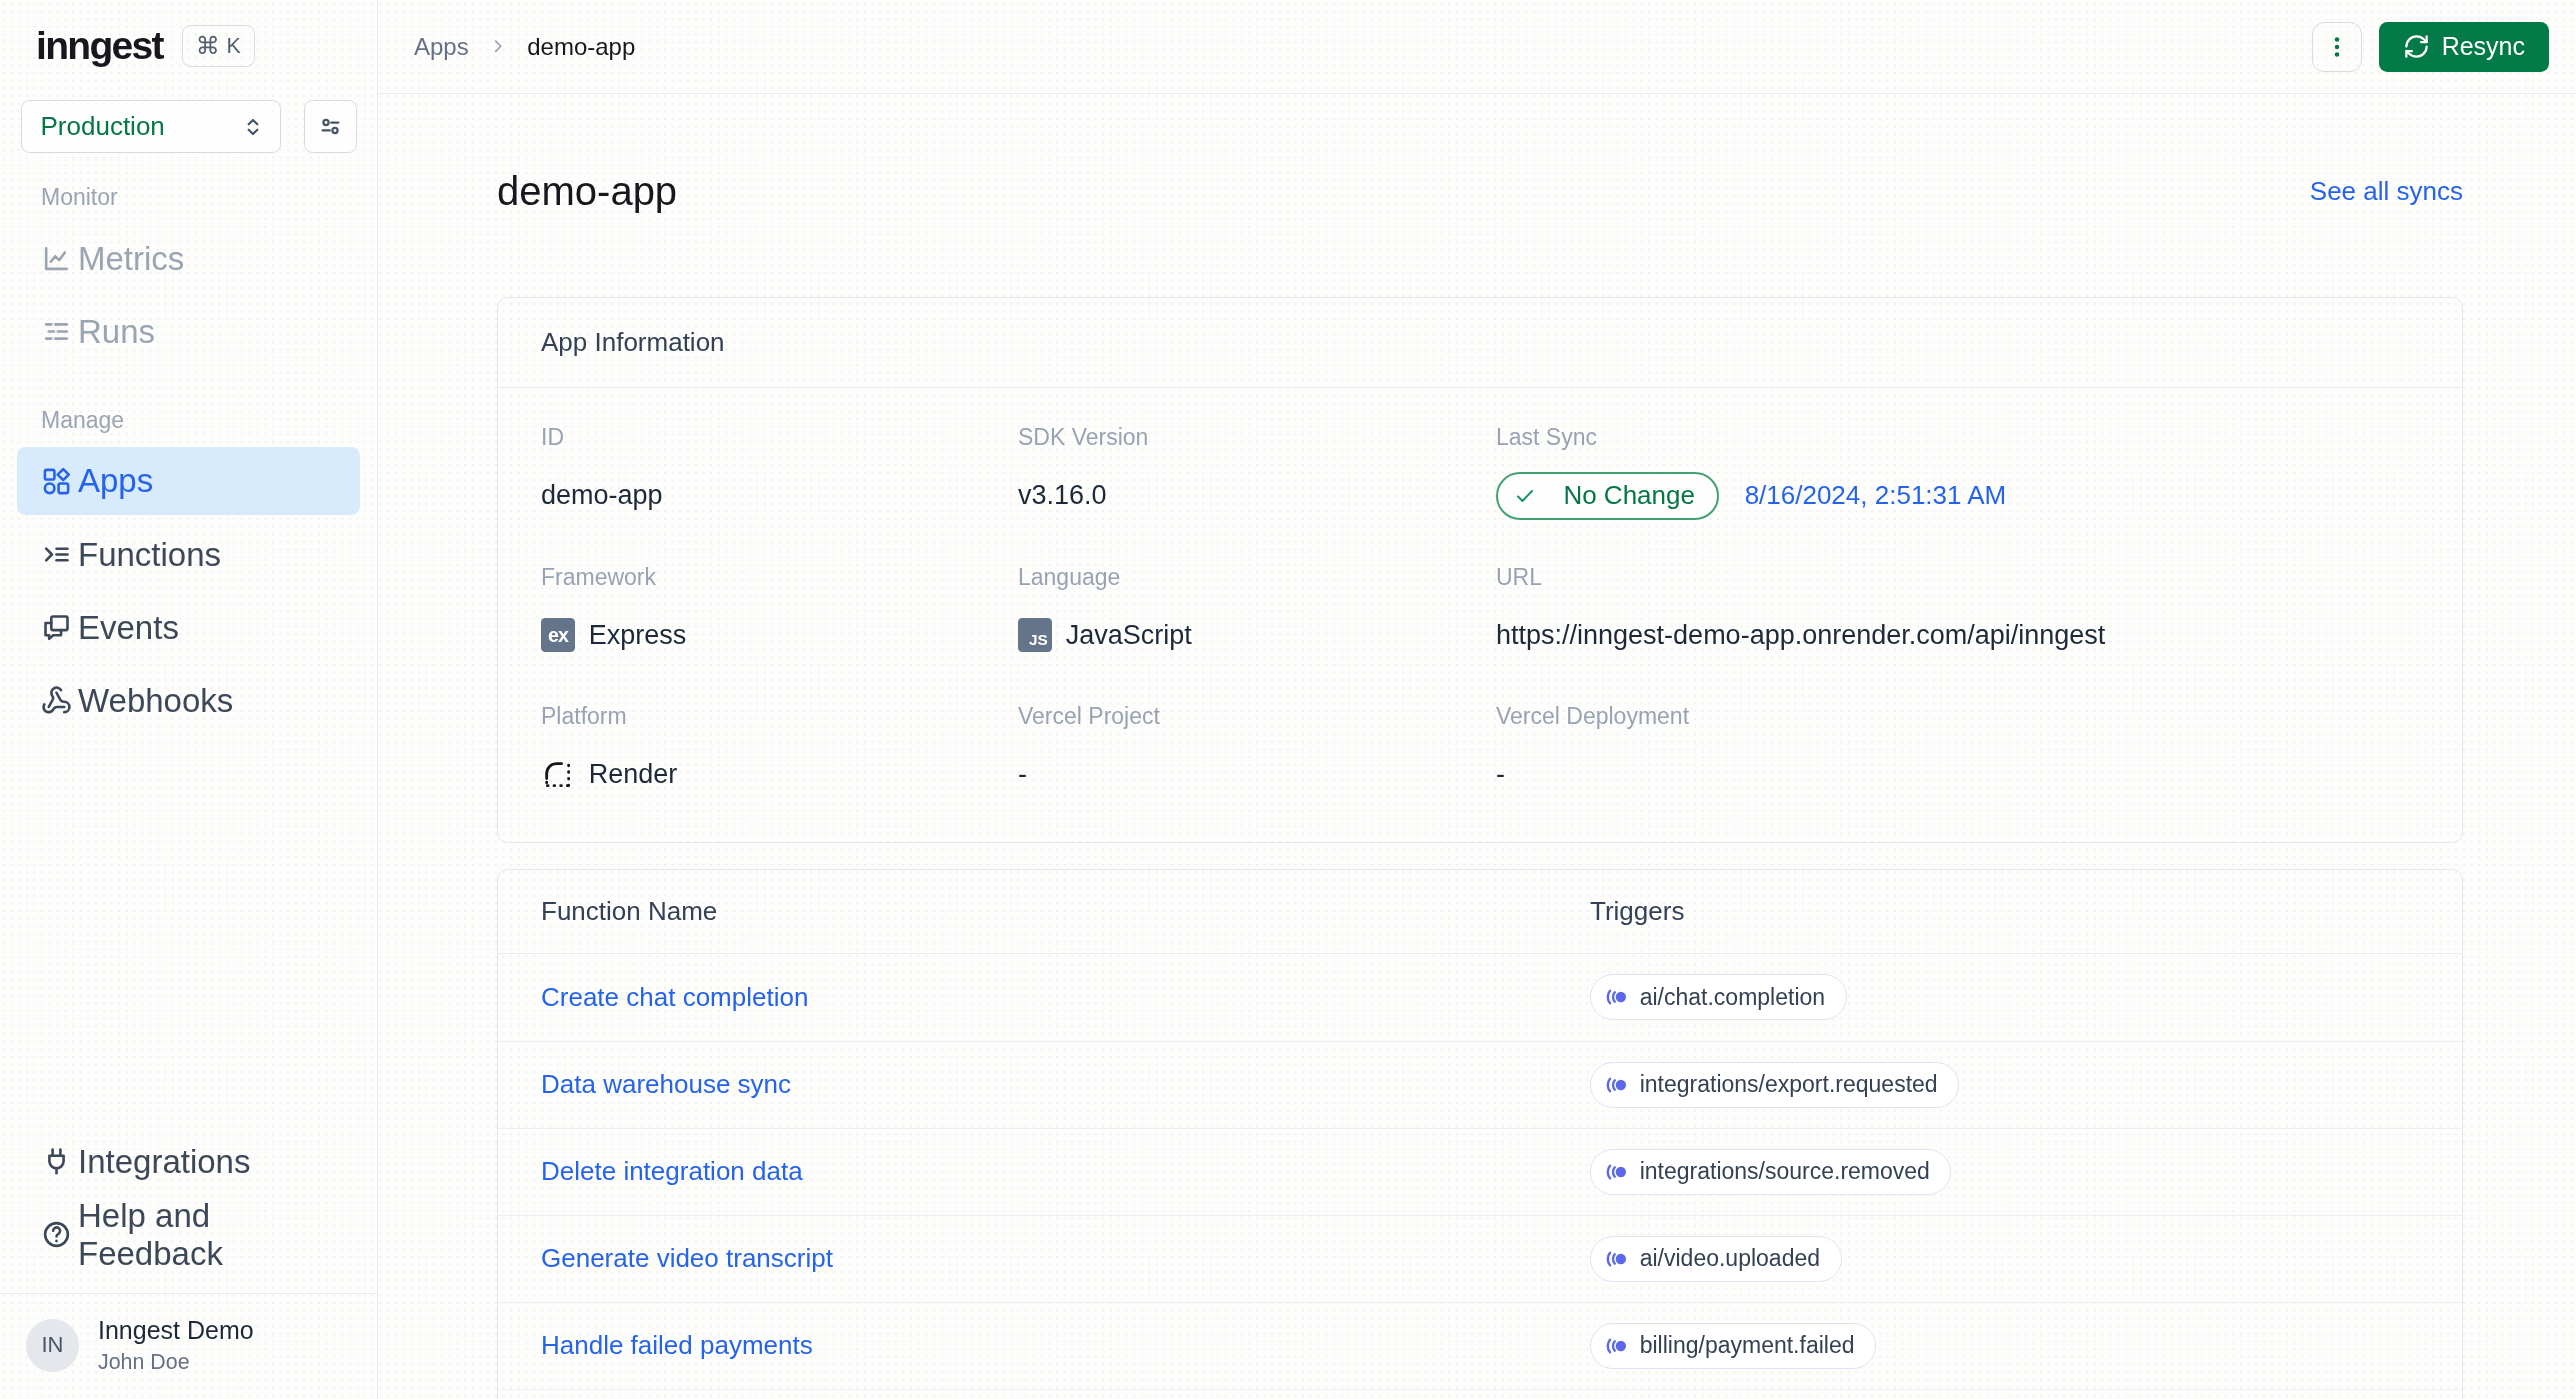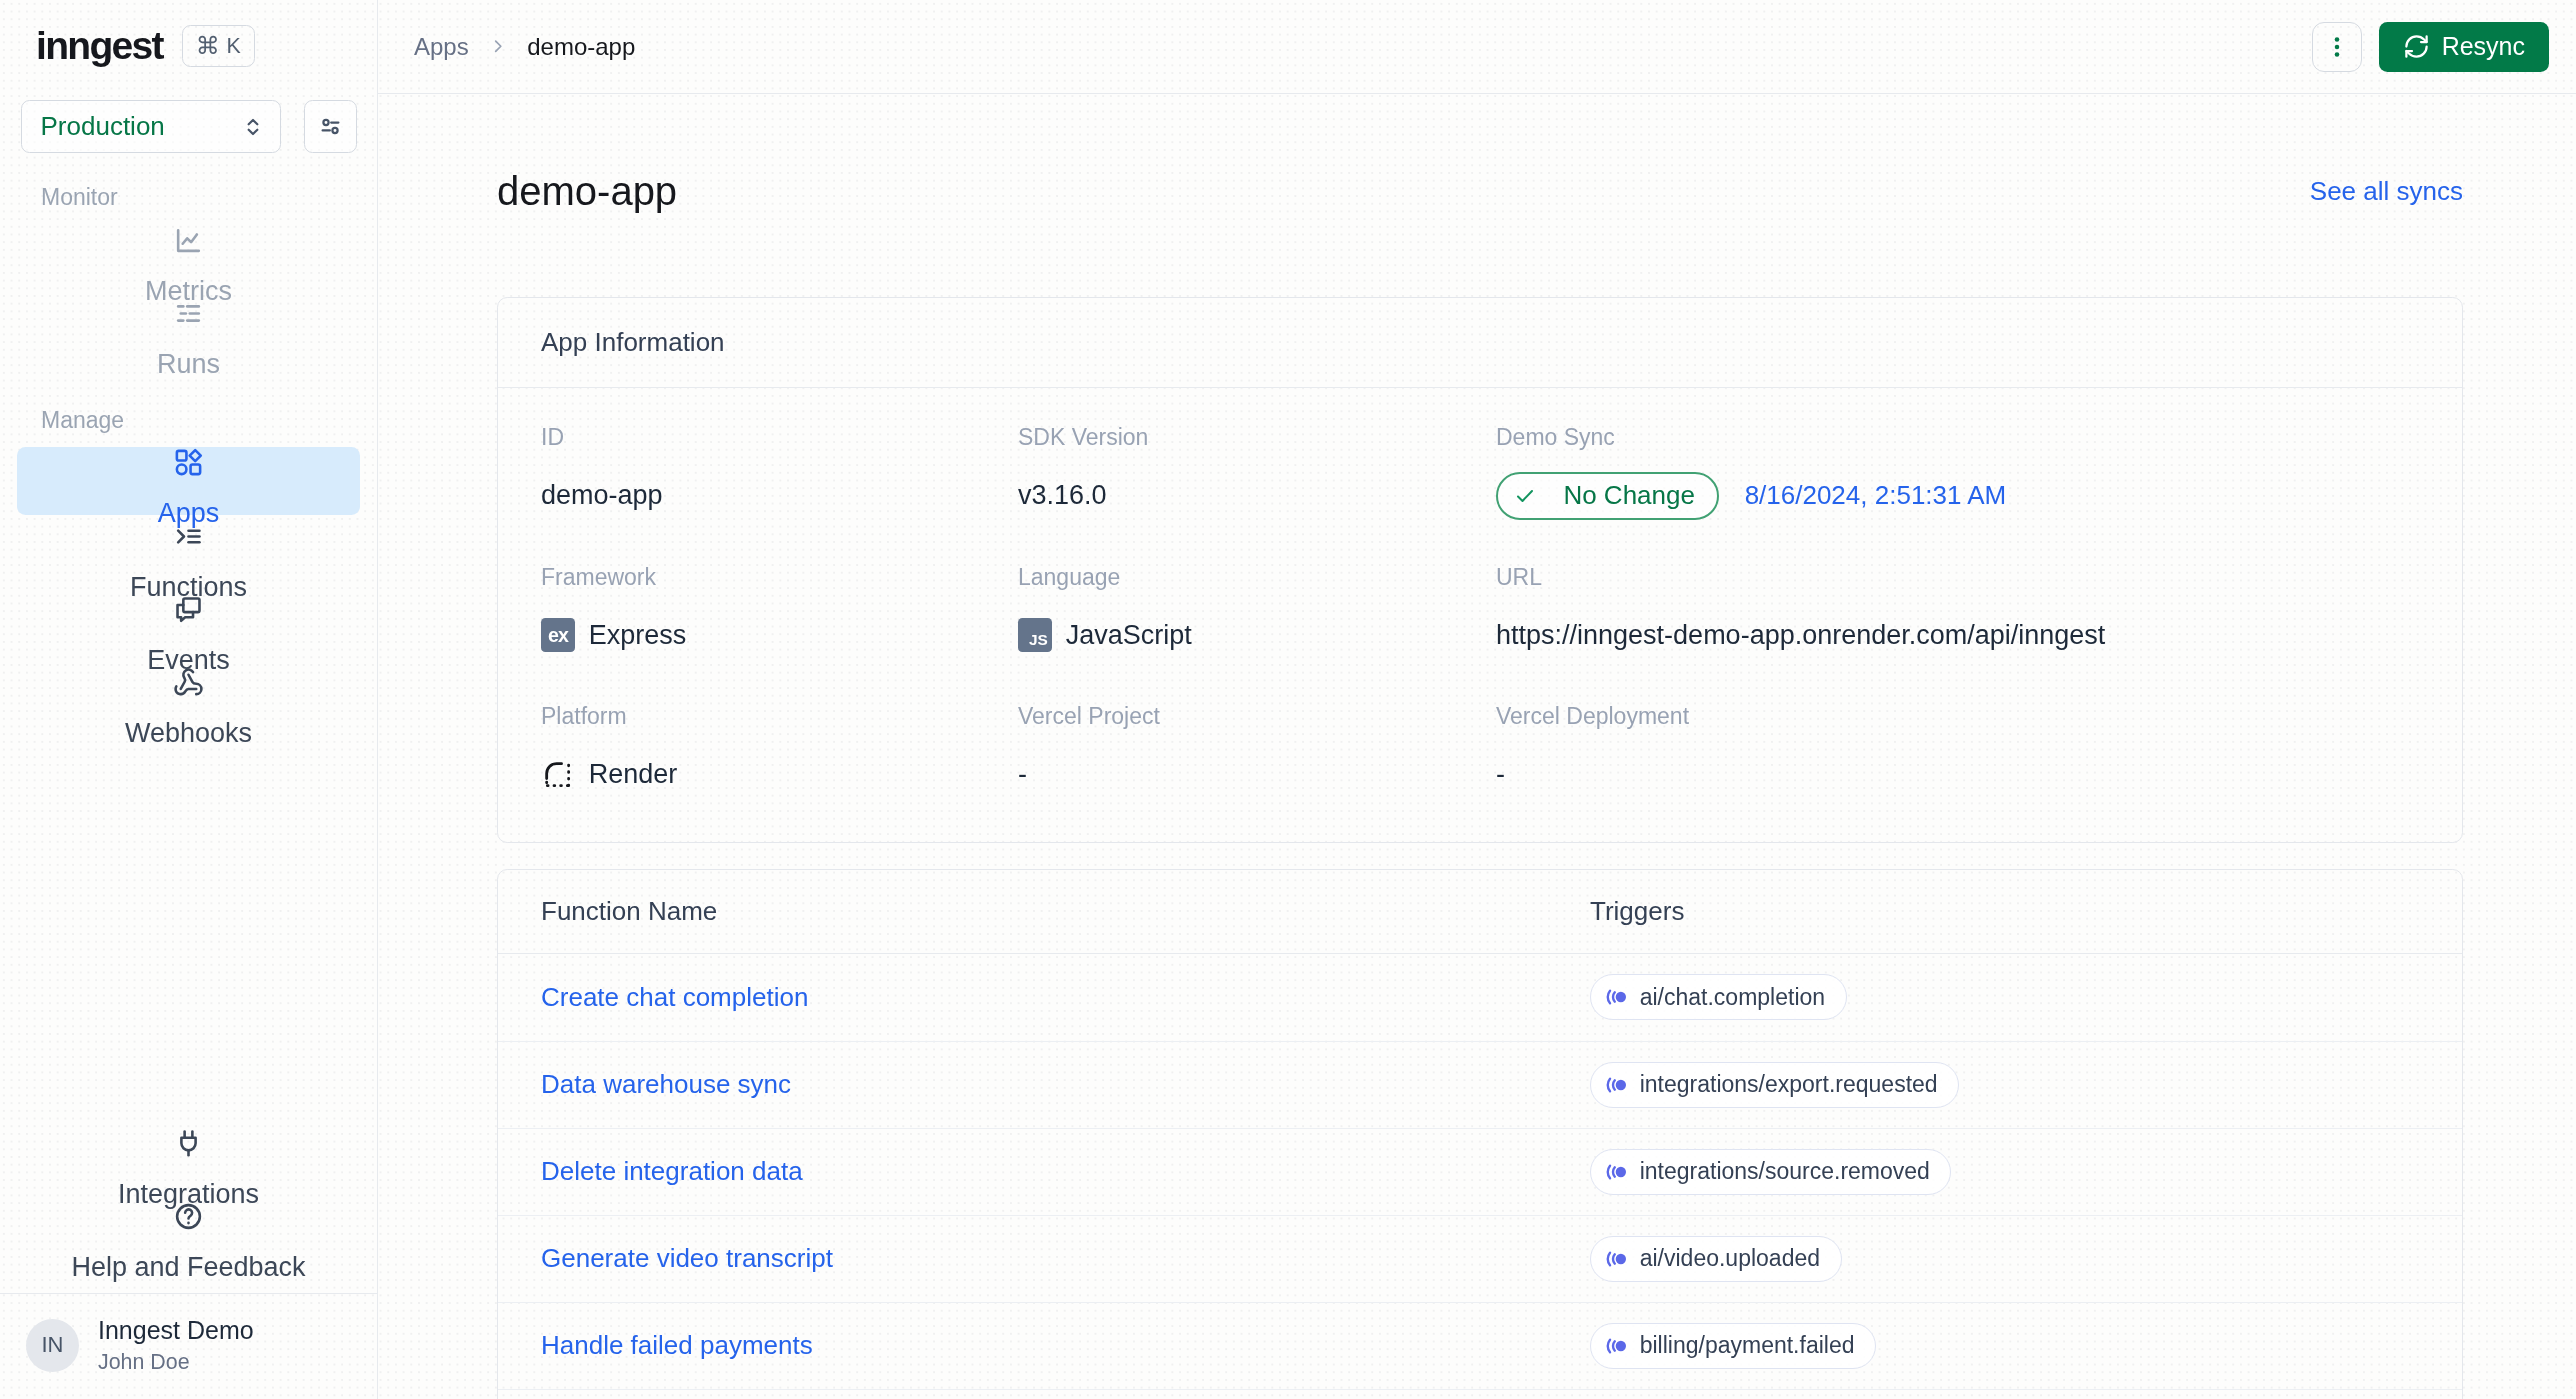--- a/index.html
+++ b/index.html
@@ -38,23 +38,23 @@
   }
   .env-select .env-label { font-size:26px; font-weight:500; color:#067647; }
   .env-select svg, .filter-btn svg { color:#475467; }
   .filter-btn {
     width:53px; height:53px; border:1.7px solid #d5dae1; border-radius:8.5px;
     display:grid; place-items:center; background:rgba(255,255,255,0.55); cursor:pointer;
   }
   .section-label { font-size:23px; color:#9aa4b2; margin:41px 0 13.7px 41px; }
   .section-label.first { margin-top:31px; }
   .nav-item {
-    display:flex; align-items:center; gap:20px;
+    display:flex; align-items:center; gap:6px;
     margin:5.1px 17px; padding:0 24px; height:68px;
-    border-radius:8.5px; font-size:27px; color:#3c4757; cursor:pointer;flex-direction:column;
+    border-radius:8.5px; font-size:33px; color:#3c4757; cursor:pointer;
   }
   .nav-item.disabled { color:#9aa4b2; }
   .nav-item.active { background:#d7ebfc; color:#2563eb; font-weight:500; }
   .nav-icon { width:31px; height:31px; flex:0 0 31px; }
   .side-footer { margin-top:auto; }
   .user-box { border-top:1.7px solid #e7eaee; margin-top:24px; padding:22px 0 24px 26px; display:flex; align-items:center; gap:19px; cursor:pointer; }
   .avatar {
     width:53px; height:53px; border-radius:50%; background:#e4e7ec;
     display:grid; place-items:center; font-size:22px; color:#475467;
   }
@@ -312,21 +312,21 @@
         <div class="field-label">ID</div>
         <div class="field-value">demo-app</div>
       </div>
 
       <div>
         <div class="field-label">SDK Version</div>
         <div class="field-value">v3.16.0</div>
       </div>
 
       <div>
-        <div class="field-label">Demo Sync</div>
+        <div class="field-label">Last Sync</div>
         <div class="field-value">
           <span class="badge">
             <svg width="24" height="24" viewBox="0 0 24 24" class="stroke" stroke-width="2.4">
                 <path d="M5 12.5l4.5 4.5L19 7"></path>
               </svg>
             <span>No Change</span>
           </span>
           <a class="sync-link">8/16/2024, 2:51:31 AM</a>
         </div>
       </div>

